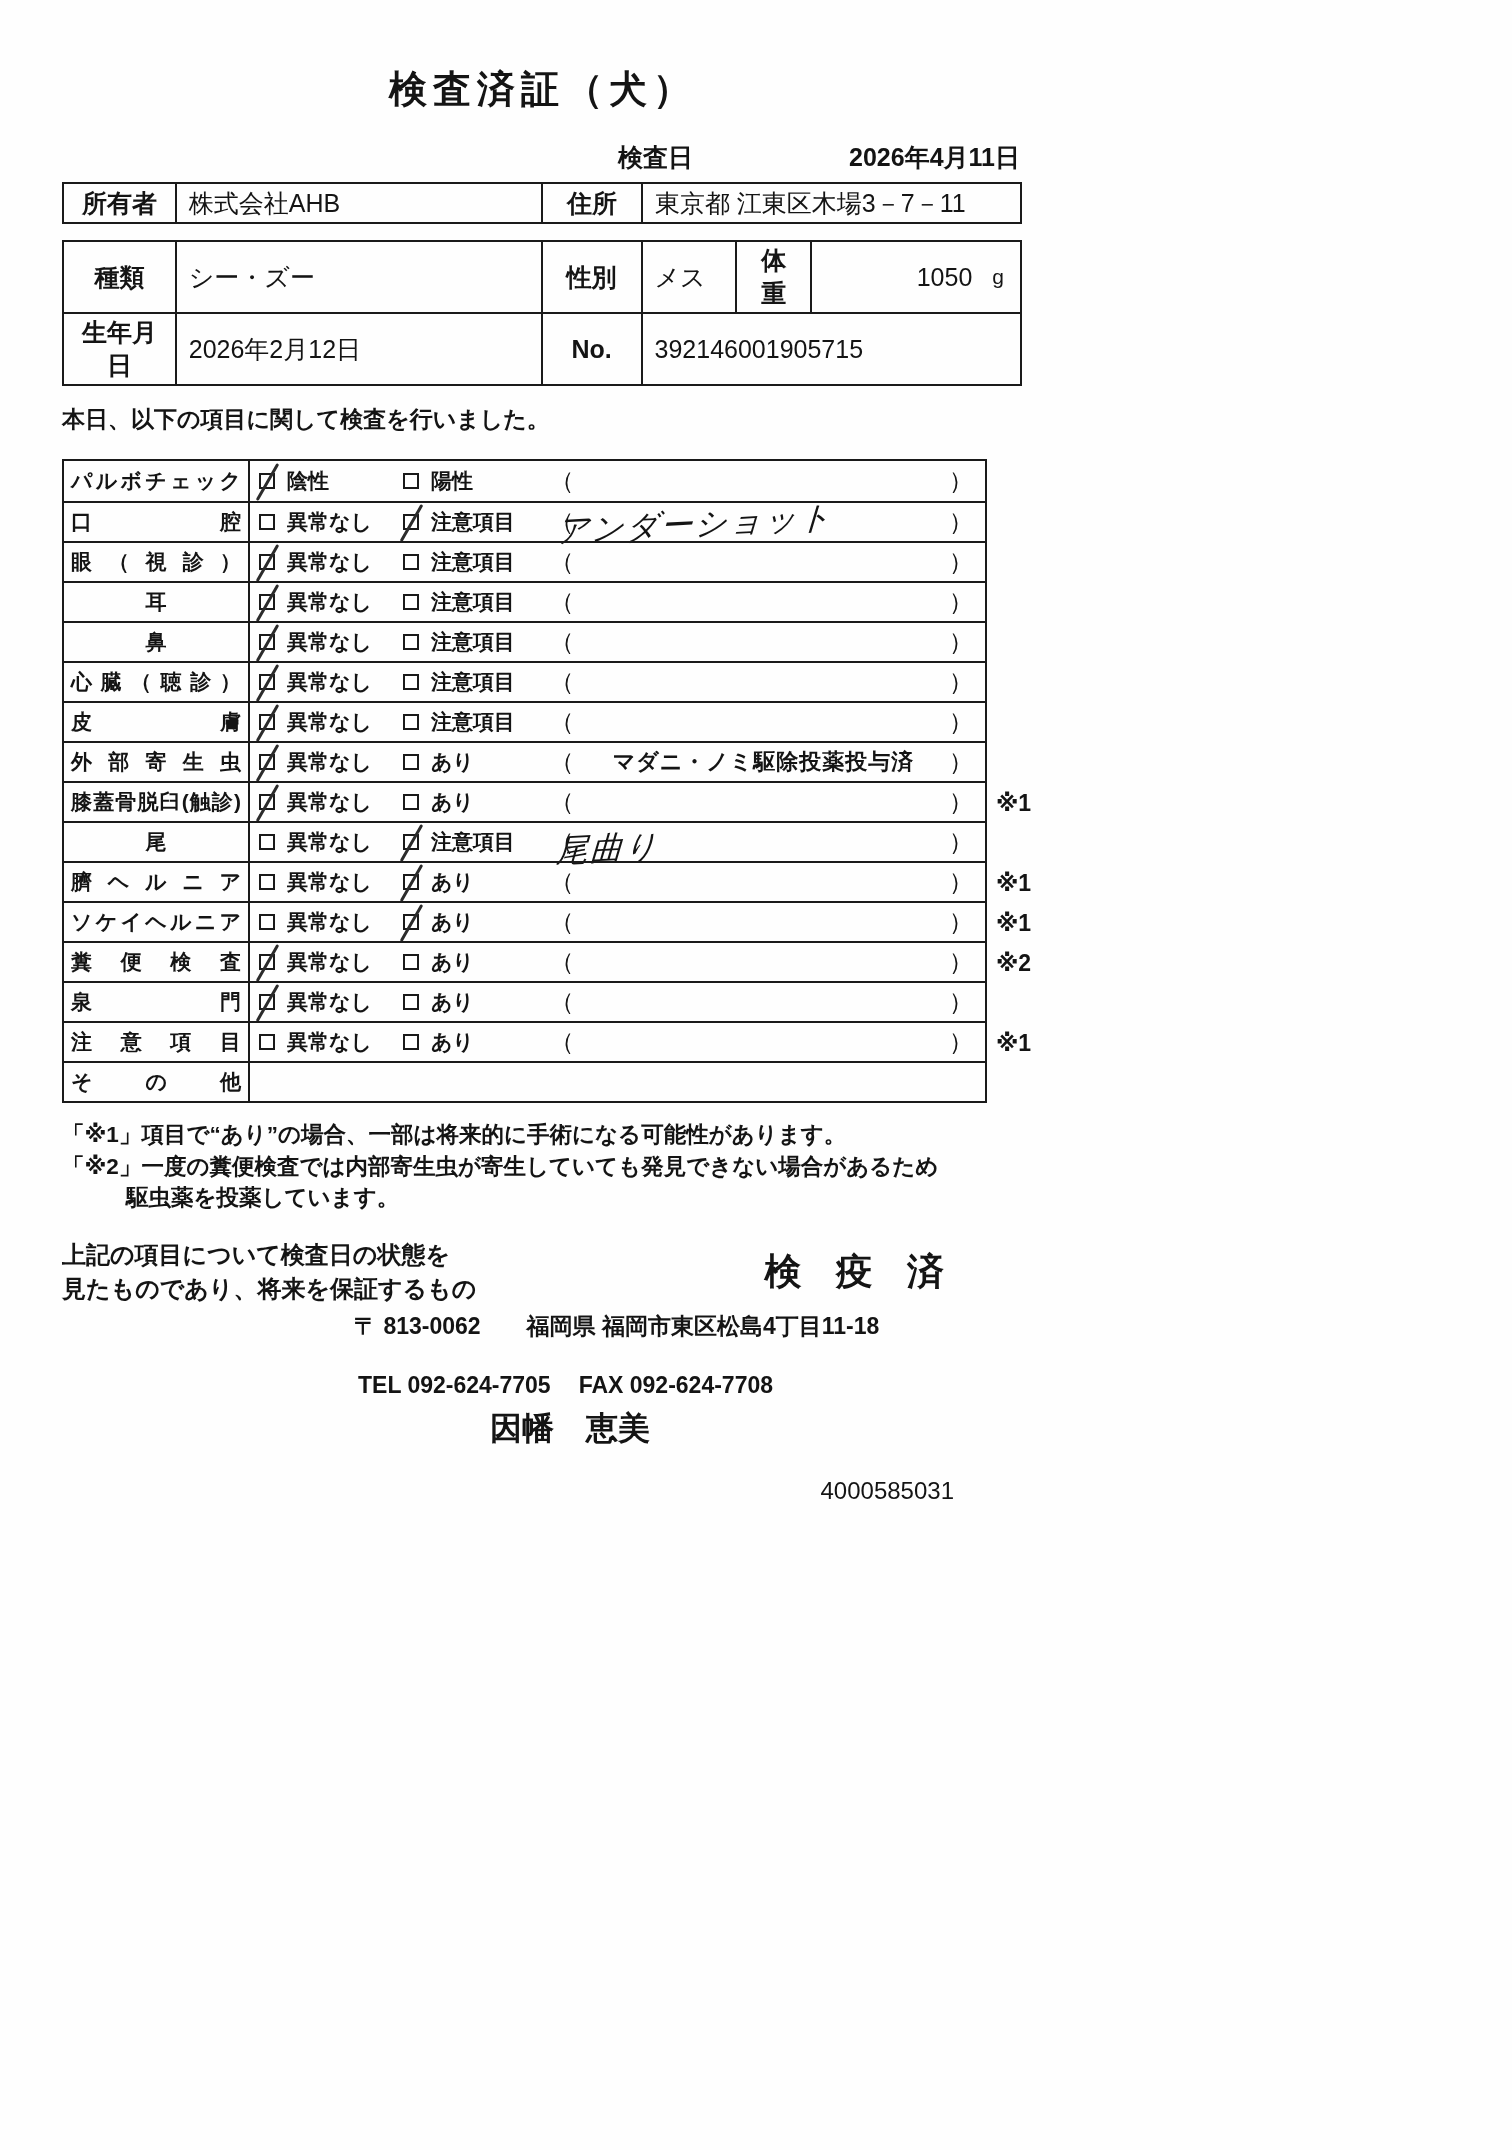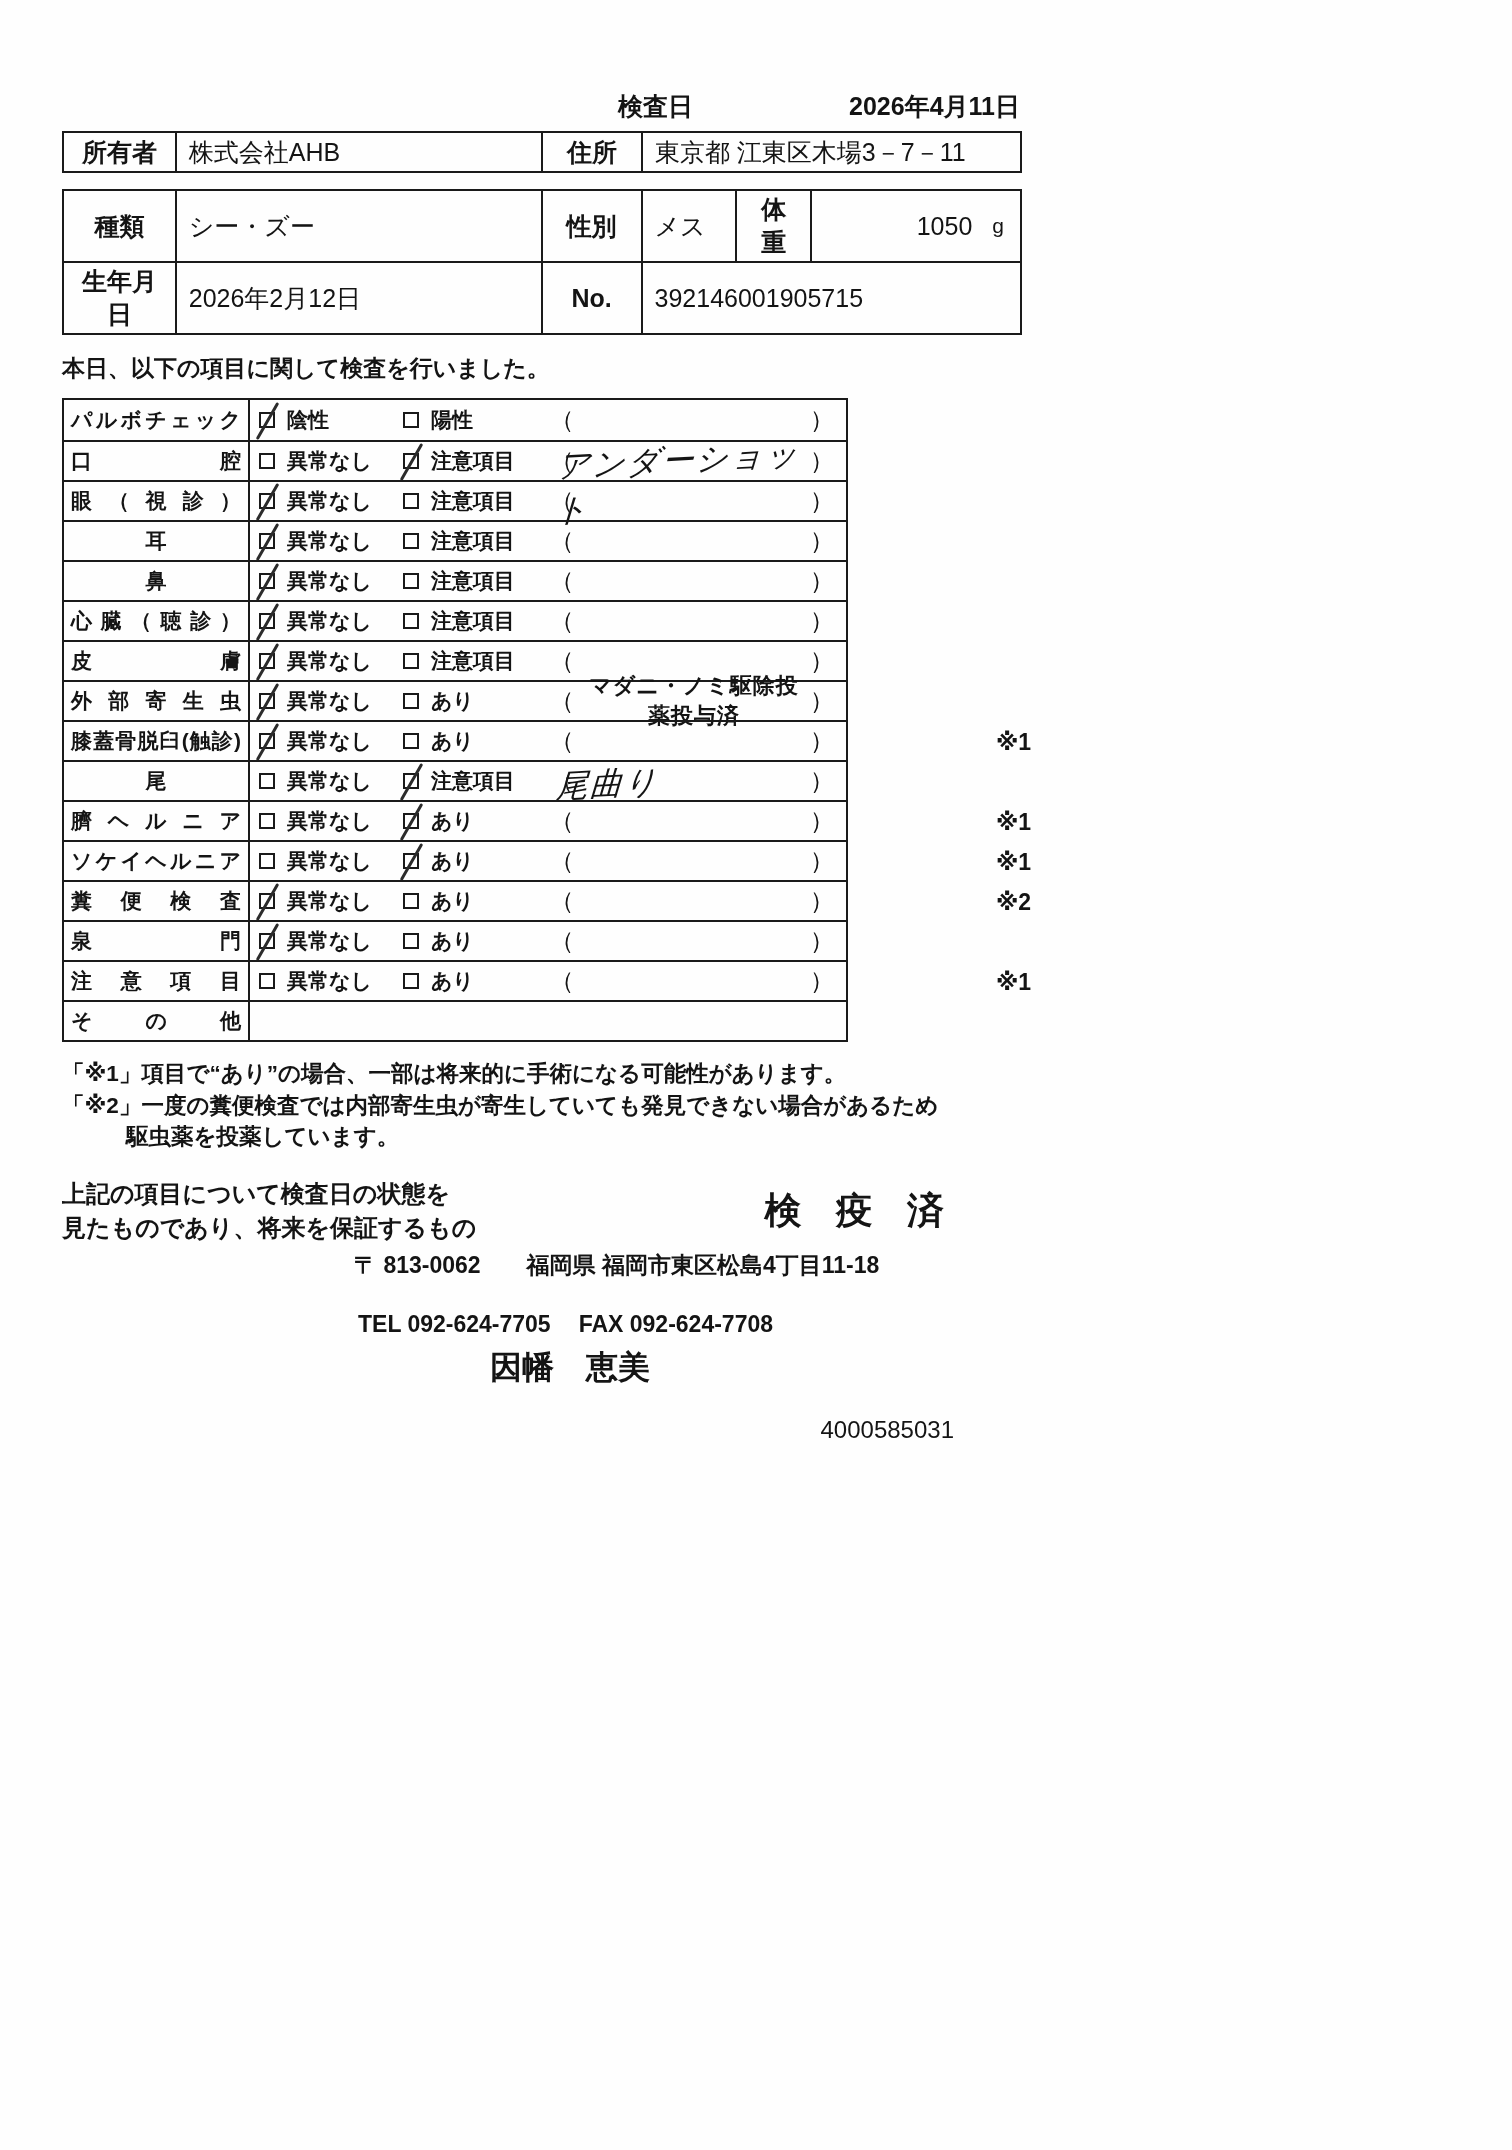--- a/index.html
+++ b/index.html
@@ -41,21 +41,21 @@
   td.lab { text-align: center; font-weight: 600; }
   td.val { text-align: left; }
   .owner-table { margin-top: 8px; }
   .info-table { margin-top: 16px; }
   .weight-cell { display: flex; justify-content: flex-end; align-items: center; gap: 20px; padding-right: 4px; }
   .weight-unit { font-size: 21px; }
 
   .intro { margin-top: 18px; font-size: 23px; font-weight: 600; }
 
   
-  .checklist { position: relative; margin-top: 14px; width: 786px; border: 2.5px solid #1a1a1a; }
+  .checklist { position: relative; margin-top: 24px; width: 925px; border: 2.5px solid #1a1a1a; }
   .check-row { position: relative; display: flex; height: 40px; border-top: 2px solid #1a1a1a; align-items: stretch; }
   .check-row:first-child { border-top: none; }
   .cell-label {
     width: 186px;
     border-right: 2px solid #1a1a1a;
     display: flex; align-items: center;
     padding: 0 7px;
     font-size: 21px;
     font-weight: 600;
     flex: none;
@@ -101,20 +101,21 @@
   .tel-line { margin-top: 30px; margin-left: 296px; font-size: 23px; font-weight: 600; display: flex; gap: 28px; }
   .clinic { margin-top: 40px; margin-left: 290px; font-size: 31px; font-weight: 700; letter-spacing: 2px; }
   .vet { margin-top: 8px; margin-left: 428px; font-size: 32px; font-weight: 600; }
   .serial { margin-top: 26px; text-align: right; padding-right: 70px; font-size: 24px; }
 </style>
 </head>
 <body>
 
 <div class="content">
 
+  <div class="doc-title">検査済証（犬）</div>
 
   <div class="date-row">
     <span>検査日</span>
     <span>2026年4月11日</span>
   </div>
 
   <table class="hdr owner-table">
     <colgroup>
         <col style="width:113px">
         <col style="width:367px">

